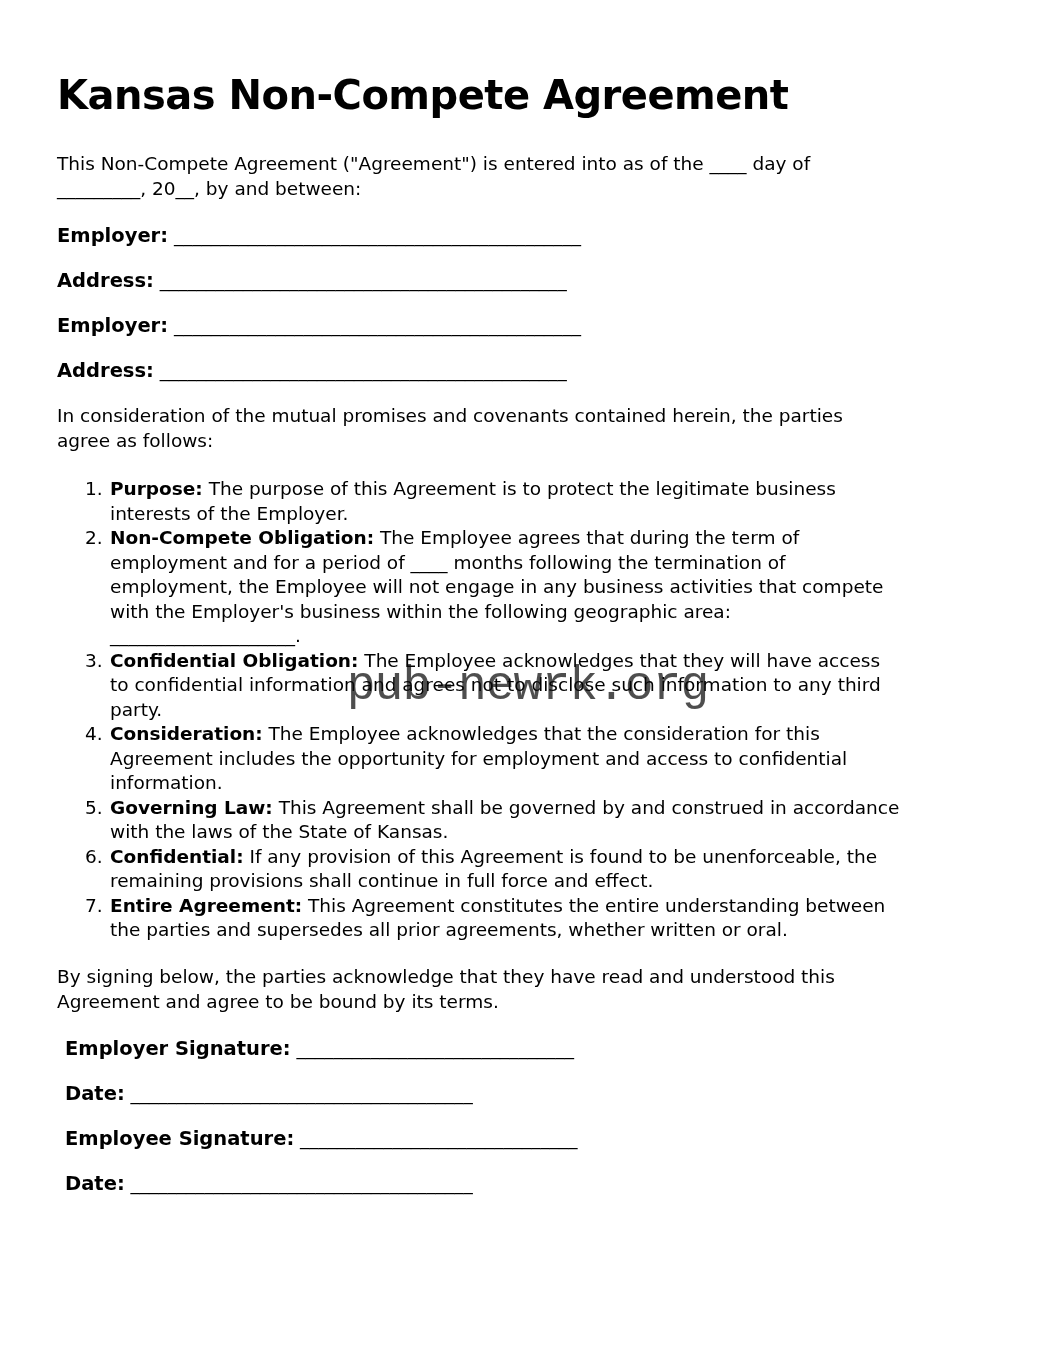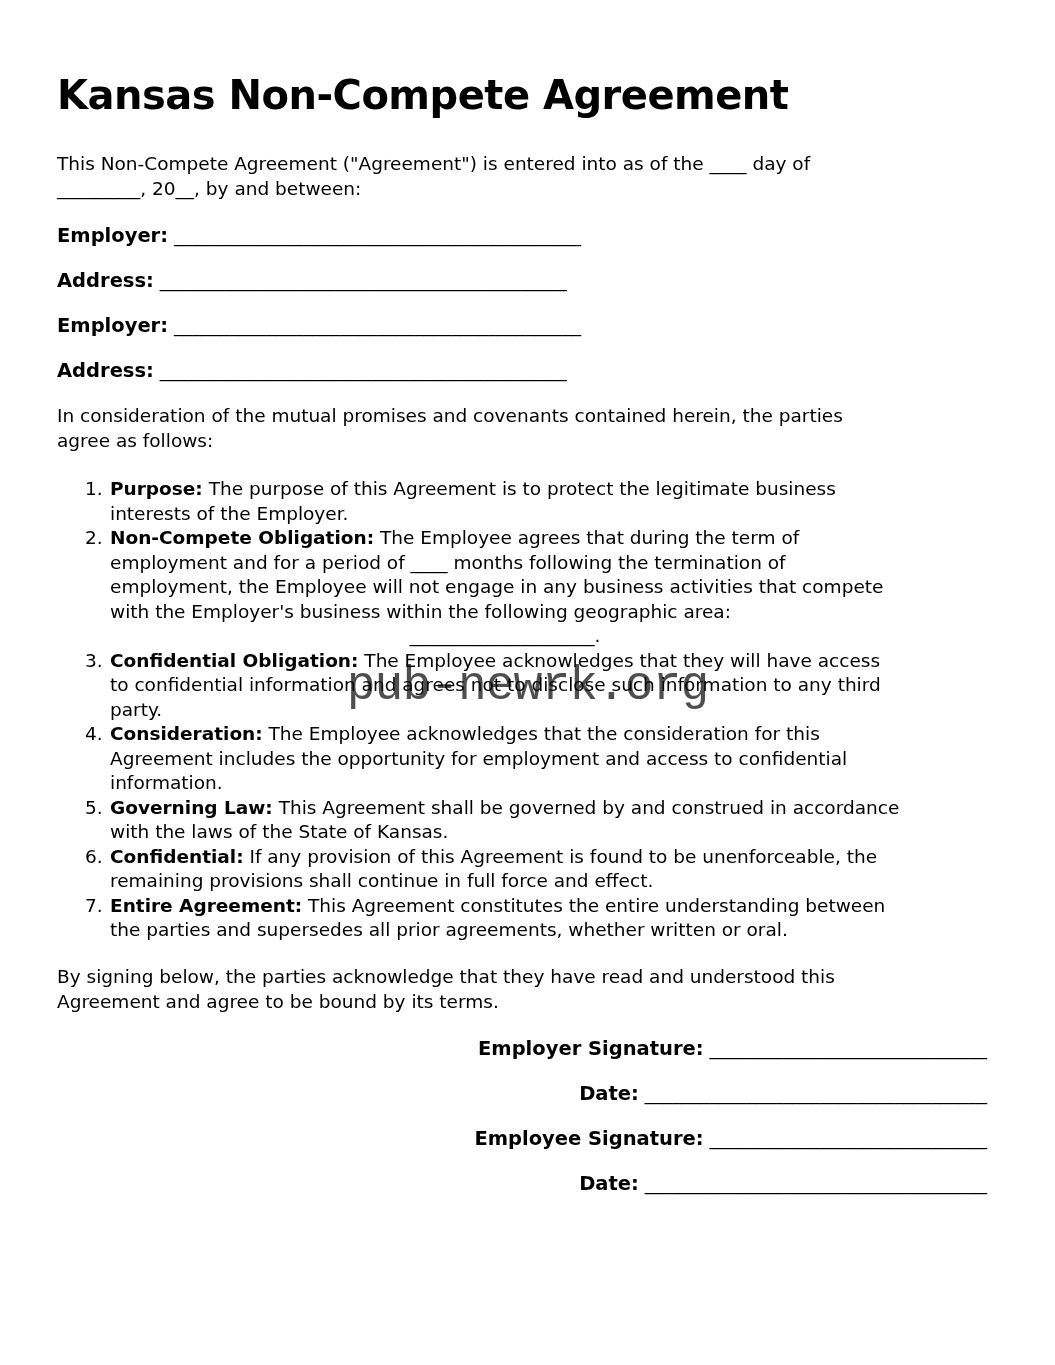--- a/index.html
+++ b/index.html
@@ -57,28 +57,26 @@
   }
   ol.clause-list .clause-number {
     position: absolute;
     left: 28px;
     top: 0;
   }
   .clause-title { font-weight: bold; text-align: center; }
   .clause-blank-line {
     font-size: 18.5px;
     line-height: 24.5px;
-    text-align: center;
   }
   .sig-row {
     font-size: 18.5px;
     line-height: 25px;
-    margin: 0 0 20px 0;
+    margin: 0 0 20px 8px;
     white-space: nowrap;
-    text-align: right;
   }
   .sig-row .sig-label {
     font-weight: bold;
     font-size: 19.5px;
   }
   .watermark {
     position: absolute;
     top: 659px;
     left: 50%;
     transform: translateX(-50%);

